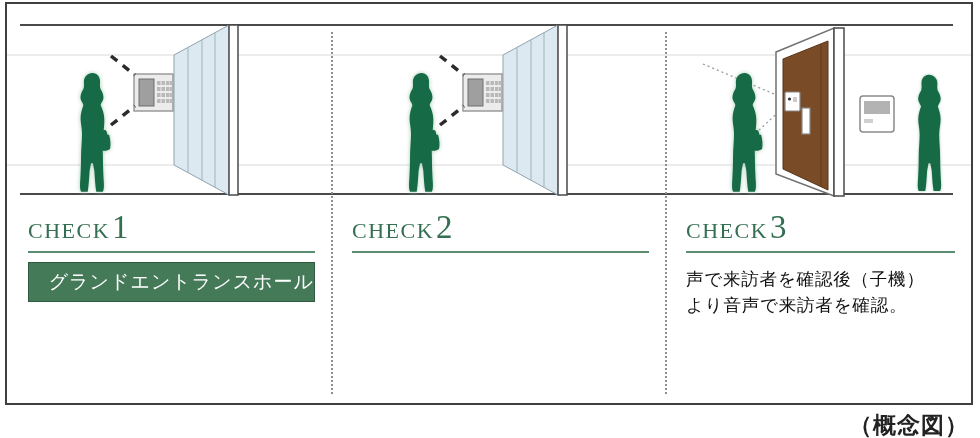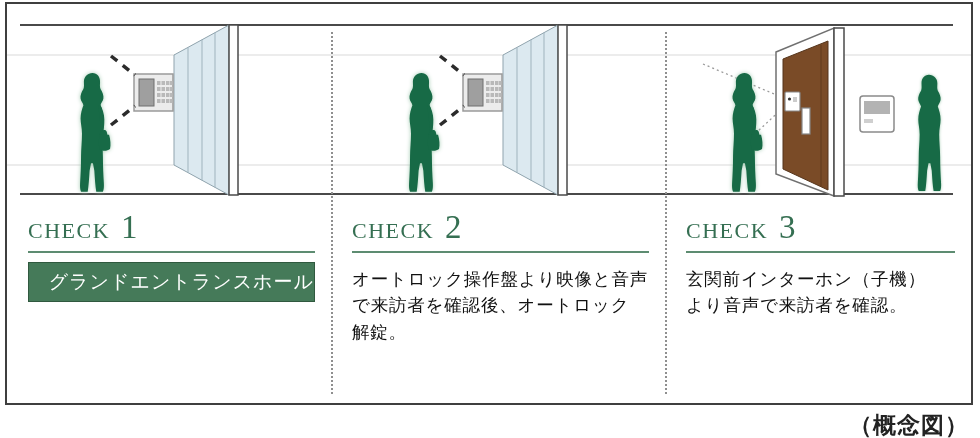--- a/index.html
+++ b/index.html
@@ -8,21 +8,21 @@
   .panels{display:flex;width:964px;height:100%;}
   .panel{box-sizing:border-box;display:flex;flex-direction:column;}
   .panel.p1{width:324px;}
   .panel.p2{width:334px;}
   .panel.p3{width:306px;}
   .divider{position:absolute;top:28px;height:362px;width:0;border-left:2px dotted #8f8f8f;z-index:5;}
   .divider.d1{left:324px;}
   .divider.d2{left:658px;}
   .illo{height:193px;flex:none;display:block;}
   .panel-body{padding:14px 16px 0 21px;}
-  .check-row{display:flex;align-items:baseline;gap:11px;color:#356f52;border-bottom:2px solid #5d8c71;padding-bottom:7px;}
+  .check-row{display:flex;align-items:baseline;gap:2px;color:#356f52;border-bottom:2px solid #5d8c71;padding-bottom:7px;}
   .check-word{font-size:22px;letter-spacing:1.5px;}
   .check-num{font-size:33px;line-height:1;}
   .loc-bar{margin-top:9px;height:38px;line-height:38px;text-align:right;background:#457a59;border:1px solid #30593f;color:#ffffff;font-size:19px;letter-spacing:1px;}
   .desc{margin-top:13px;font-size:17.5px;line-height:1.5;letter-spacing:0.8px;white-space:pre-line;color:#111;}
   .footer{width:969px;text-align:right;font-size:23px;margin-top:5px;letter-spacing:1px;color:#222;font-weight:bold;}
   .person{filter:drop-shadow(0 0 2px #a3cbb2);}
 </style>
 </head>
 <body>
 
@@ -123,23 +123,20 @@
           <path d="M31 2 C26 2 22 6 22 11 C22 14 22.5 16.5 21.5 19 C19.5 22 18 26 18.5 29 C19 32 21 33.5 21.5 36 C20 40 18.5 45 18.5 50 C18.5 55 20 60 20 66 C20 74 19 82 19 90 C19 100 18.5 110 18 118 C17.8 122 18 125 19 127 L26 127 C27 121 27.5 113 28 105 L29.5 97 L31.5 97 L33 105 C33.5 113 34 121 35 127 L42 127 C43 125 43.2 122 43 118 C42.5 110 42 100 42 90 C42 82 41 74 41 66 C41 60 42.5 55 42.5 50 C42.5 45 41 40 39.5 36 C40 33.5 42 32 42.5 29 C43 26 41.5 22 39.5 19 C38.5 16.5 39 14 39 11 C39 6 36 2 31 2 Z"></path>
           <path d="M39.5 36 C41.5 40 43.5 45 43.5 51 C43.5 57 43 62 42 68 L38.8 67.5 C39.3 62 39.3 56 38.8 50.5 C38.3 45.5 37.5 40 36.8 36.5 Z"></path>
           <path d="M41 64 C41.5 61.5 45.5 61.5 46 64 L46.8 67 L40.2 67 Z M38.5 67 L48.5 67 C50 72 50.5 78 49.5 82 C46 84.5 41.5 84.5 38.5 82 C37.5 78 37.5 72 38.5 67 Z"></path>
         </g>
       </svg>
       <div class="panel-body">
         <div class="check-row">
           <span class="check-word">CHECK</span>
           <span class="check-num">2</span>
         </div>
-        <div class="desc">オートロック操作盤より映像と音声
-で来訪者を確認後、オートロック
-解錠。</div>
       </div>
     </div>
 
     <div class="panel p3">
       <svg class="illo" width="306" height="193" viewBox="0 0 306 193">
         <line x1="0" y1="21" x2="288" y2="21" stroke="#4a4a4a" stroke-width="2"></line>
         <line x1="0" y1="51" x2="306" y2="51" stroke="#d9d9d9" stroke-width="1.2"></line>
         <line x1="0" y1="161" x2="306" y2="161" stroke="#d9d9d9" stroke-width="1.2"></line>
         <line x1="0" y1="190" x2="288" y2="190" stroke="#4a4a4a" stroke-width="2"></line>
         <path d="M38 60 L121 95 M121 101 L92 128" stroke="#9a9a9a" stroke-width="1.3" stroke-dasharray="2 3" fill="none"></path>
@@ -169,20 +166,20 @@
           <g transform="translate(60,0) scale(-1,1)">
             <path d="M31 2 C26 2 22 6 22 11 C22 14 22.5 16.5 21.5 19 C19.5 22 18 26 18.5 29 C19 32 21 33.5 21.5 36 C20 40 18.5 45 18.5 50 C18.5 55 20 60 20 66 C20 74 19 82 19 90 C19 100 18.5 110 18 118 C17.8 122 18 125 19 127 L26 127 C27 121 27.5 113 28 105 L29.5 97 L31.5 97 L33 105 C33.5 113 34 121 35 127 L42 127 C43 125 43.2 122 43 118 C42.5 110 42 100 42 90 C42 82 41 74 41 66 C41 60 42.5 55 42.5 50 C42.5 45 41 40 39.5 36 C40 33.5 42 32 42.5 29 C43 26 41.5 22 39.5 19 C38.5 16.5 39 14 39 11 C39 6 36 2 31 2 Z"></path>
           </g>
         </g>
       </svg>
       <div class="panel-body">
         <div class="check-row">
           <span class="check-word">CHECK</span>
           <span class="check-num">3</span>
         </div>
-        <div class="desc">玄関前インターホン（子機）
+        <div class="desc">声で来訪者を確認後（子機）
 より音声で来訪者を確認。</div>
       </div>
     </div>
   </div>
 </div>
 
 <div class="footer">（概念図）</div>
 
 </body></html>

